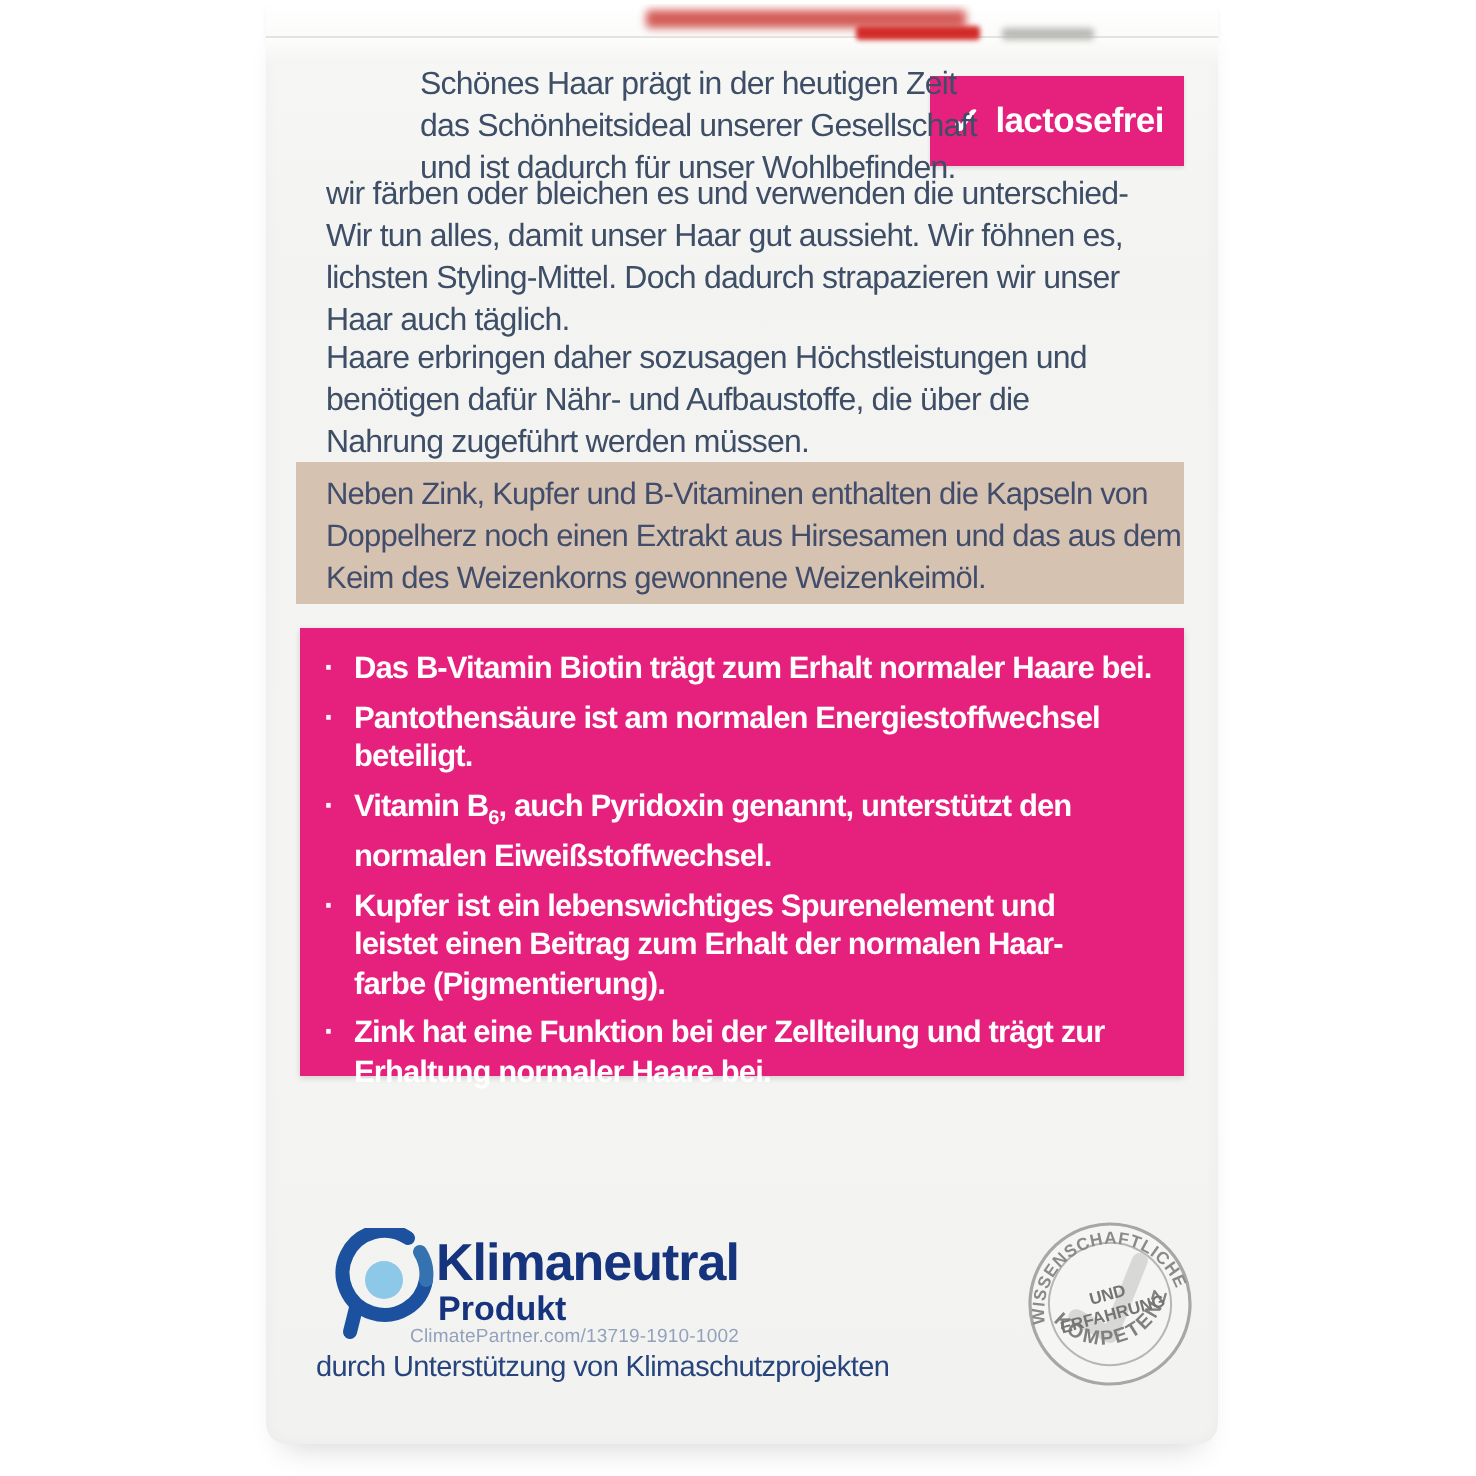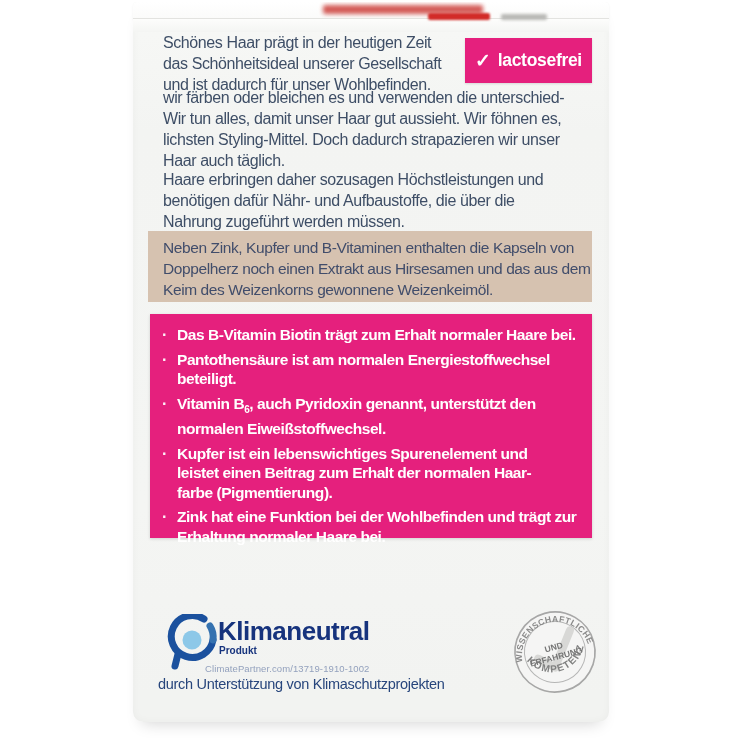--- a/index.html
+++ b/index.html
@@ -36,21 +36,21 @@
     position:absolute;left:332px;top:36px;width:127px;height:45px;
     background:#e5207d;color:#ffffff;
     display:flex;align-items:center;justify-content:center;gap:7px;
     font-weight:bold;font-size:17.5px;letter-spacing:-.3px;
     box-shadow:0 1px 2px rgba(0,0,0,.12);
   }
   .badge .chk{font-size:19px;font-weight:bold;}
   
   .para{position:absolute;left:30px;color:#3e4e66;font-size:16px;line-height:21px;letter-spacing:-.4px;}
   .ln{white-space:nowrap;}
-  .p1{top:30px;}
+  .p1{top:30px;margin-left:47px;}
   .p2{top:85px;}
   .p3{top:167px;}
   
   .infobox{
     position:absolute;left:15px;top:229px;width:444px;height:71px;
     background:#d6c2b0;color:#414d6b;
     font-size:15.5px;line-height:21px;letter-spacing:-.4px;
     padding:6px 11px 0 15px;box-sizing:border-box;
   }
   
@@ -59,21 +59,21 @@
     background:#e5207d;color:#ffffff;
     padding:11px 0 0 12px;box-sizing:border-box;
     box-shadow:0 1px 3px rgba(0,0,0,.15);
   }
   .b-item{display:flex;margin-bottom:5px;}
   .b-dot{width:15px;flex:0 0 15px;font-weight:bold;font-size:16px;line-height:19.5px;text-align:left;opacity:.95;}
   .b-text{font-weight:bold;font-size:15.5px;line-height:19.5px;letter-spacing:-.45px;}
   .b-text sub{font-size:10px;}
   
   .climate-title{position:absolute;left:85px;top:614px;color:#16337d;font-weight:bold;font-size:26px;letter-spacing:-.5px;}
-  .climate-sub{position:absolute;left:86px;top:643px;color:#16337d;font-weight:bold;font-size:10px;}
+  .climate-sub{position:absolute;left:86px;top:643px;color:#16337d;font-weight:bold;font-size:17px;}
   .climate-url{position:absolute;left:72px;top:661px;color:#93a1bd;font-size:9.5px;letter-spacing:.1px;}
   .climate-cap{position:absolute;left:25px;top:674px;color:#27457c;font-size:14.5px;font-weight:normal;letter-spacing:-.3px;}
   .cp-logo{position:absolute;left:33px;top:612px;width:52px;height:58px;}
   
   .seal{position:absolute;left:374px;top:602px;width:96px;height:96px;opacity:.85;}
 </style>
 </head>
 <body>
 
 <div class="stage">
@@ -141,21 +141,21 @@
         <span class="b-dot">·</span>
         <div class="b-text">
           <div class="ln">Kupfer ist ein lebenswichtiges Spurenelement und</div>
           <div class="ln">leistet einen Beitrag zum Erhalt der normalen Haar-</div>
           <div class="ln">farbe (Pigmentierung).</div>
         </div>
       </div>
       <div class="b-item">
         <span class="b-dot">·</span>
         <div class="b-text">
-          <div class="ln">Zink hat eine Funktion bei der Wohlbefinden und trägt zur</div>
+          <div class="ln">Zink hat eine Funktion bei der Zellteilung und trägt zur</div>
           <div class="ln">Erhaltung normaler Haare bei.</div>
         </div>
       </div>
     </div>
 
     <svg class="cp-logo" viewBox="0 0 52 58">
       <path d="M 38 5 A 21 21 0 1 0 47 26" fill="none" stroke="#1b519e" stroke-width="7" stroke-linecap="round"></path>
       <path d="M 47 26 A 21 21 0 0 0 44 12" fill="none" stroke="#3572b0" stroke-width="7" stroke-linecap="round"></path>
       <path d="M 12 40 L 9 52" fill="none" stroke="#1b519e" stroke-width="7" stroke-linecap="round"></path>
       <circle cx="26" cy="26" r="9.5" fill="#8dc8e8"></circle>

